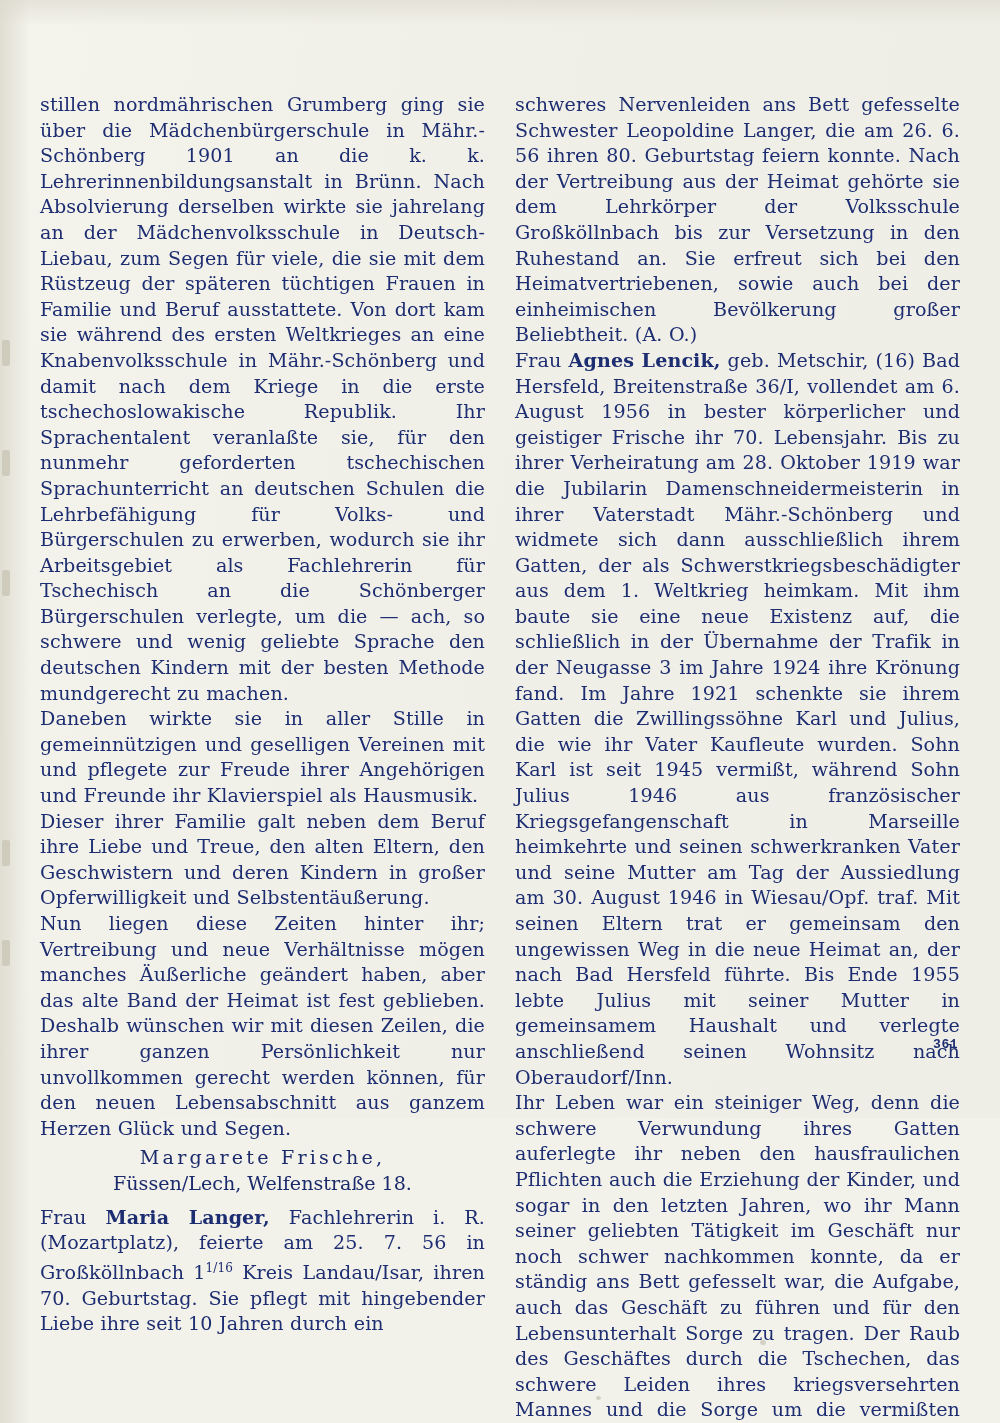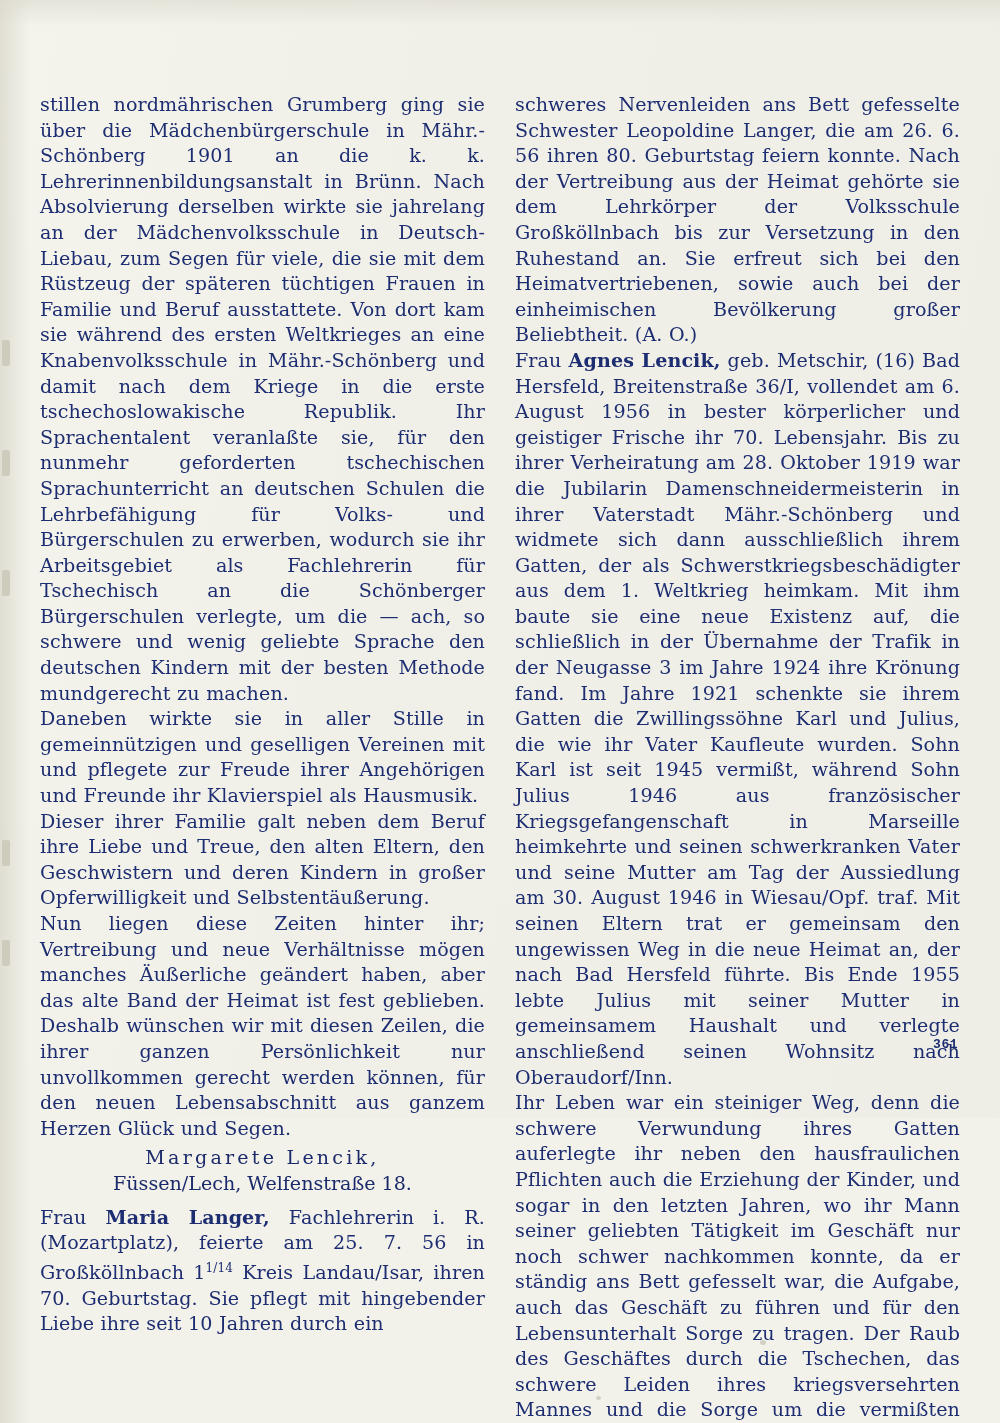--- a/index.html
+++ b/index.html
@@ -140,25 +140,25 @@
 
   <div class="columns">
 
     <div class="col">
       <p>stillen nordmährischen Grumberg ging sie über die Mädchenbürgerschule in Mähr.-Schönberg 1901 an die k. k. Lehrerinnenbildungsanstalt in Brünn. Nach Absolvierung derselben wirkte sie jahrelang an der Mädchenvolksschule in Deutsch-Liebau, zum Segen für viele, die sie mit dem Rüstzeug der späteren tüchtigen Frauen in Familie und Beruf ausstattete. Von dort kam sie während des ersten Weltkrieges an eine Knabenvolksschule in Mähr.-Schönberg und damit nach dem Kriege in die erste tschechoslowakische Republik. Ihr Sprachentalent veranlaßte sie, für den nunmehr geforderten tschechischen Sprachunterricht an deutschen Schulen die Lehrbefähigung für Volks- und Bürgerschulen zu erwerben, wodurch sie ihr Arbeitsgebiet als Fachlehrerin für Tschechisch an die Schönberger Bürgerschulen verlegte, um die — ach, so schwere und wenig geliebte Sprache den deutschen Kindern mit der besten Methode mundgerecht zu machen.</p>
       <p>Daneben wirkte sie in aller Stille in gemeinnützigen und geselligen Vereinen mit und pflegete zur Freude ihrer Angehörigen und Freunde ihr Klavierspiel als Hausmusik.</p>
       <p>Dieser ihrer Familie galt neben dem Beruf ihre Liebe und Treue, den alten Eltern, den Geschwistern und deren Kindern in großer Opferwilligkeit und Selbstentäußerung.</p>
       <p>Nun liegen diese Zeiten hinter ihr; Vertreibung und neue Verhältnisse mögen manches Äußerliche geändert haben, aber das alte Band der Heimat ist fest geblieben. Deshalb wünschen wir mit diesen Zeilen, die ihrer ganzen Persönlichkeit nur unvollkommen gerecht werden können, für den neuen Lebensabschnitt aus ganzem Herzen Glück und Segen.</p>
 
       <div class="sig">
-        <div class="spaced">Margarete Lencik,</div>
+        <div class="spaced">Margarete Frische,</div>
         <div>Füssen/Lech, Welfenstraße 18.</div>
       </div>
 
-      <p style="margin-top:8px;"><span>Frau </span><b>Maria Langer,</b><span> Fachlehrerin i. R. (Mozartplatz), feierte am 25. 7. 56 in Großköllnbach 1</span><sup class="frac">1/14</sup><span> Kreis Landau/Isar, ihren 70. Geburtstag. Sie pflegt mit hingebender Liebe ihre seit 10 Jahren durch ein</span></p>
+      <p style="margin-top:8px;"><span>Frau </span><b>Maria Langer,</b><span> Fachlehrerin i. R. (Mozartplatz), feierte am 25. 7. 56 in Großköllnbach 1</span><sup class="frac">1/16</sup><span> Kreis Landau/Isar, ihren 70. Geburtstag. Sie pflegt mit hingebender Liebe ihre seit 10 Jahren durch ein</span></p>
     </div>
 
     <div class="col">
       <p>schweres Nervenleiden ans Bett gefesselte Schwester Leopoldine Langer, die am 26. 6. 56 ihren 80. Geburtstag feiern konnte. Nach der Vertreibung aus der Heimat gehörte sie dem Lehrkörper der Volksschule Großköllnbach bis zur Versetzung in den Ruhestand an. Sie erfreut sich bei den Heimatvertriebenen, sowie auch bei der einheimischen Bevölkerung großer Beliebtheit. (A. O.)</p>
 
 
       <p><span>Frau </span><b>Agnes Lencik,</b><span> geb. Metschir, (16) Bad Hersfeld, Breitenstraße 36/I, vollendet am 6. August 1956 in bester körperlicher und geistiger Frische ihr 70. Lebensjahr. Bis zu ihrer Verheiratung am 28. Oktober 1919 war die Jubilarin Damenschneidermeisterin in ihrer Vaterstadt Mähr.-Schönberg und widmete sich dann ausschließlich ihrem Gatten, der als Schwerstkriegsbeschädigter aus dem 1. Weltkrieg heimkam. Mit ihm baute sie eine neue Existenz auf, die schließlich in der Übernahme der Trafik in der Neugasse 3 im Jahre 1924 ihre Krönung fand. Im Jahre 1921 schenkte sie ihrem Gatten die Zwillingssöhne Karl und Julius, die wie ihr Vater Kaufleute wurden. Sohn Karl ist seit 1945 vermißt, während Sohn Julius 1946 aus französischer Kriegsgefangenschaft in Marseille heimkehrte und seinen schwerkranken Vater und seine Mutter am Tag der Aussiedlung am 30. August 1946 in Wiesau/Opf. traf. Mit seinen Eltern trat er gemeinsam den ungewissen Weg in die neue Heimat an, der nach Bad Hersfeld führte. Bis Ende 1955 lebte Julius mit seiner Mutter in gemeinsamem Haushalt und verlegte anschließend seinen Wohnsitz nach Oberaudorf/Inn.</span></p>
 
       <p>Ihr Leben war ein steiniger Weg, denn die schwere Verwundung ihres Gatten auferlegte ihr neben den hausfraulichen Pflichten auch die Erziehung der Kinder, und sogar in den letzten Jahren, wo ihr Mann seiner geliebten Tätigkeit im Geschäft nur noch schwer nachkommen konnte, da er ständig ans Bett gefesselt war, die Aufgabe, auch das Geschäft zu führen und für den Lebensunterhalt Sorge zu tragen. Der Raub des Geschäftes durch die Tschechen, das schwere Leiden ihres kriegsversehrten Mannes und die Sorge um die vermißten Söhne, sowie die Austreibung aus der über alles geliebten Hei-</p>
     </div>

